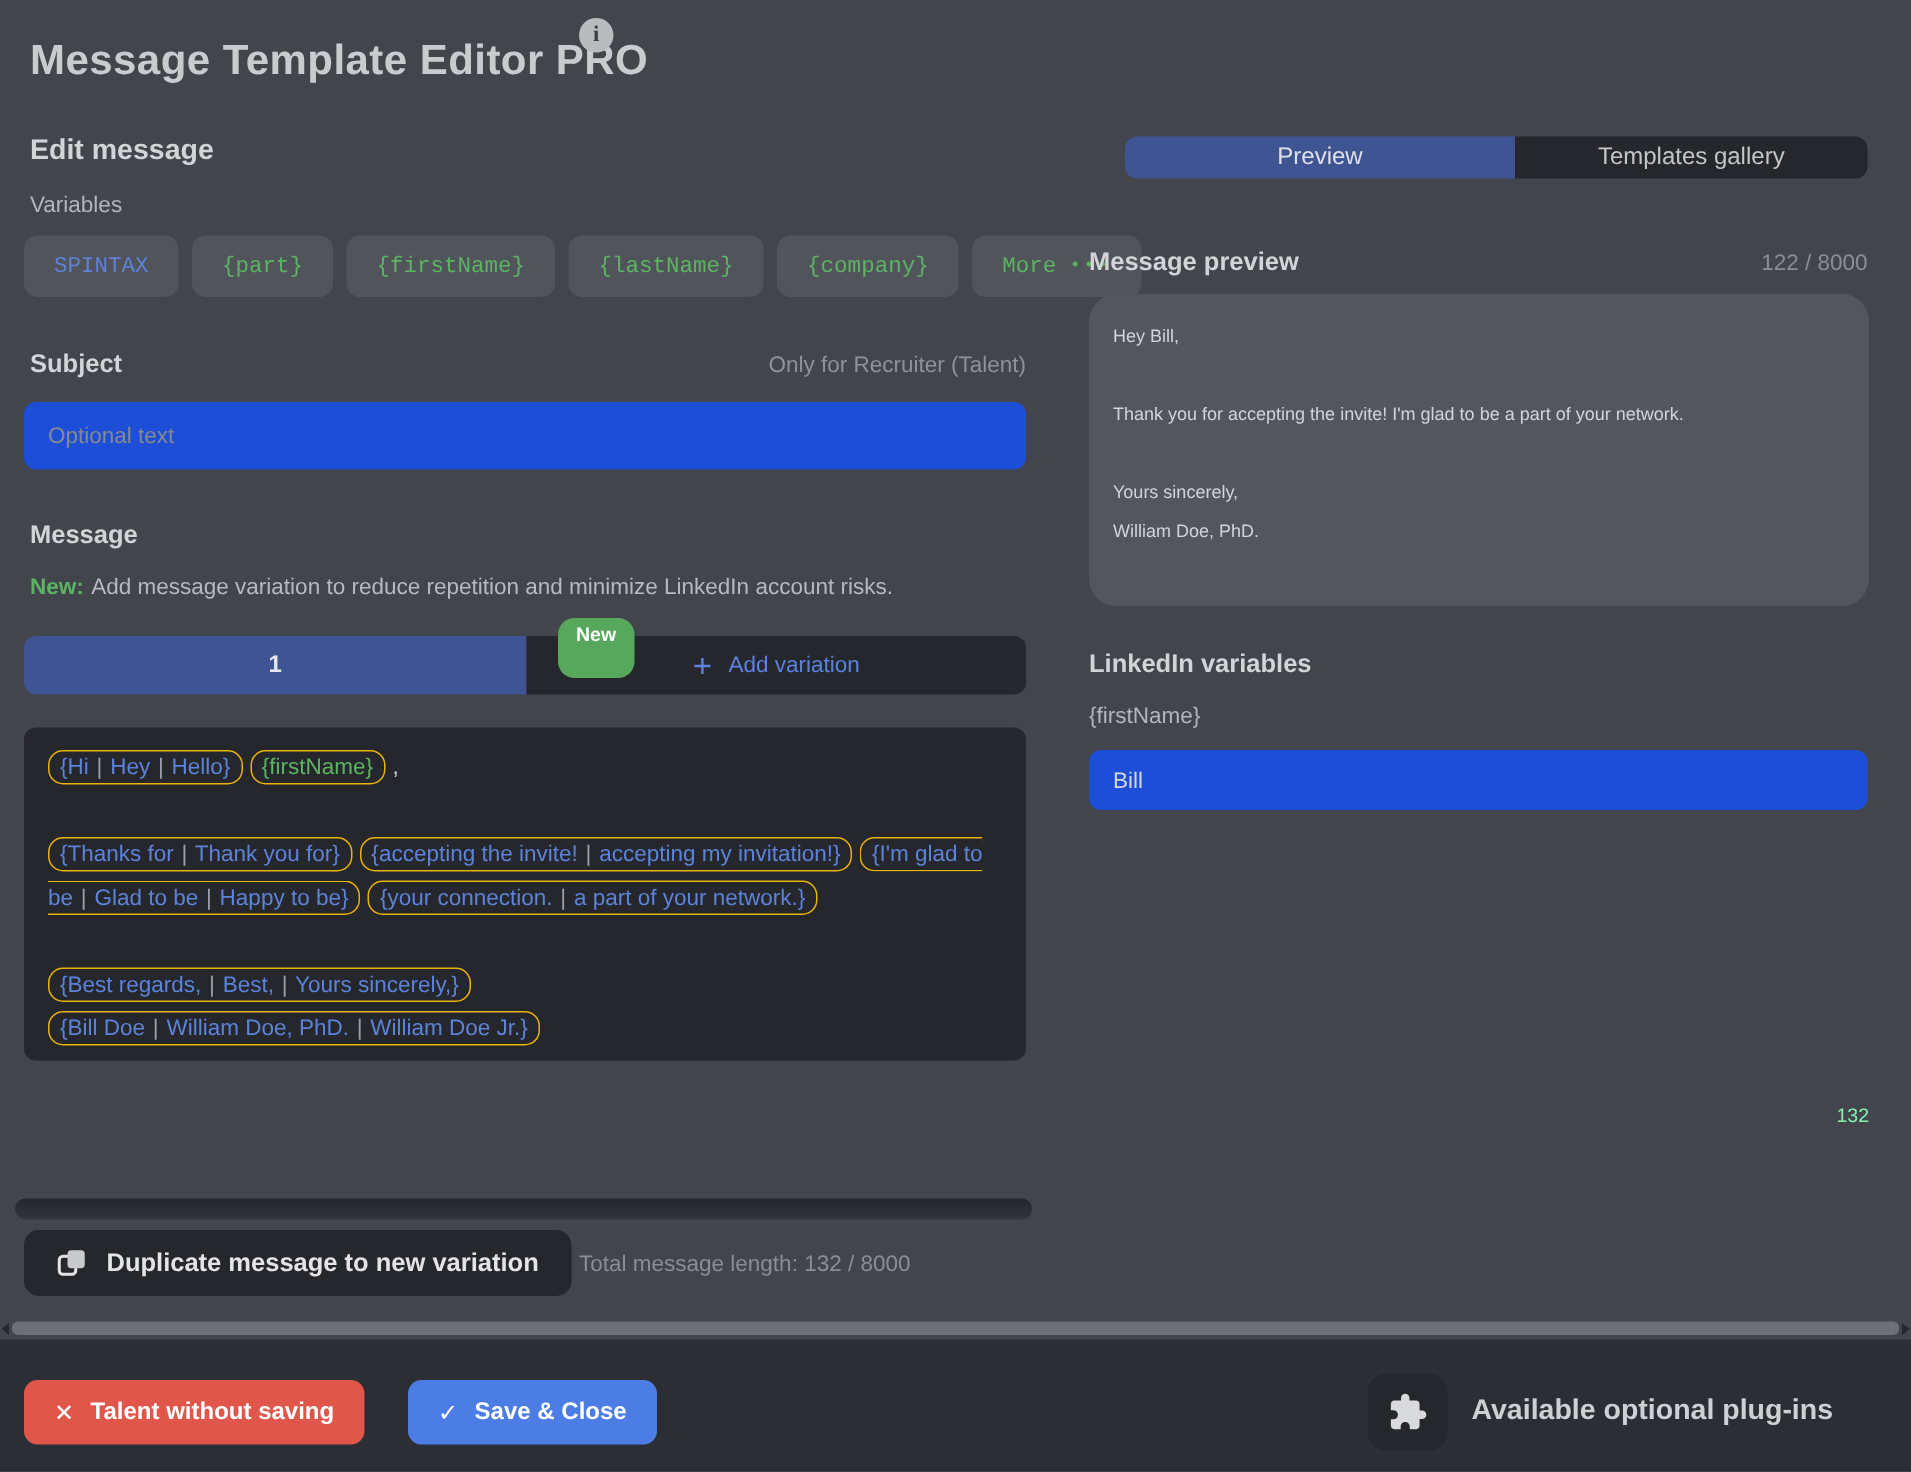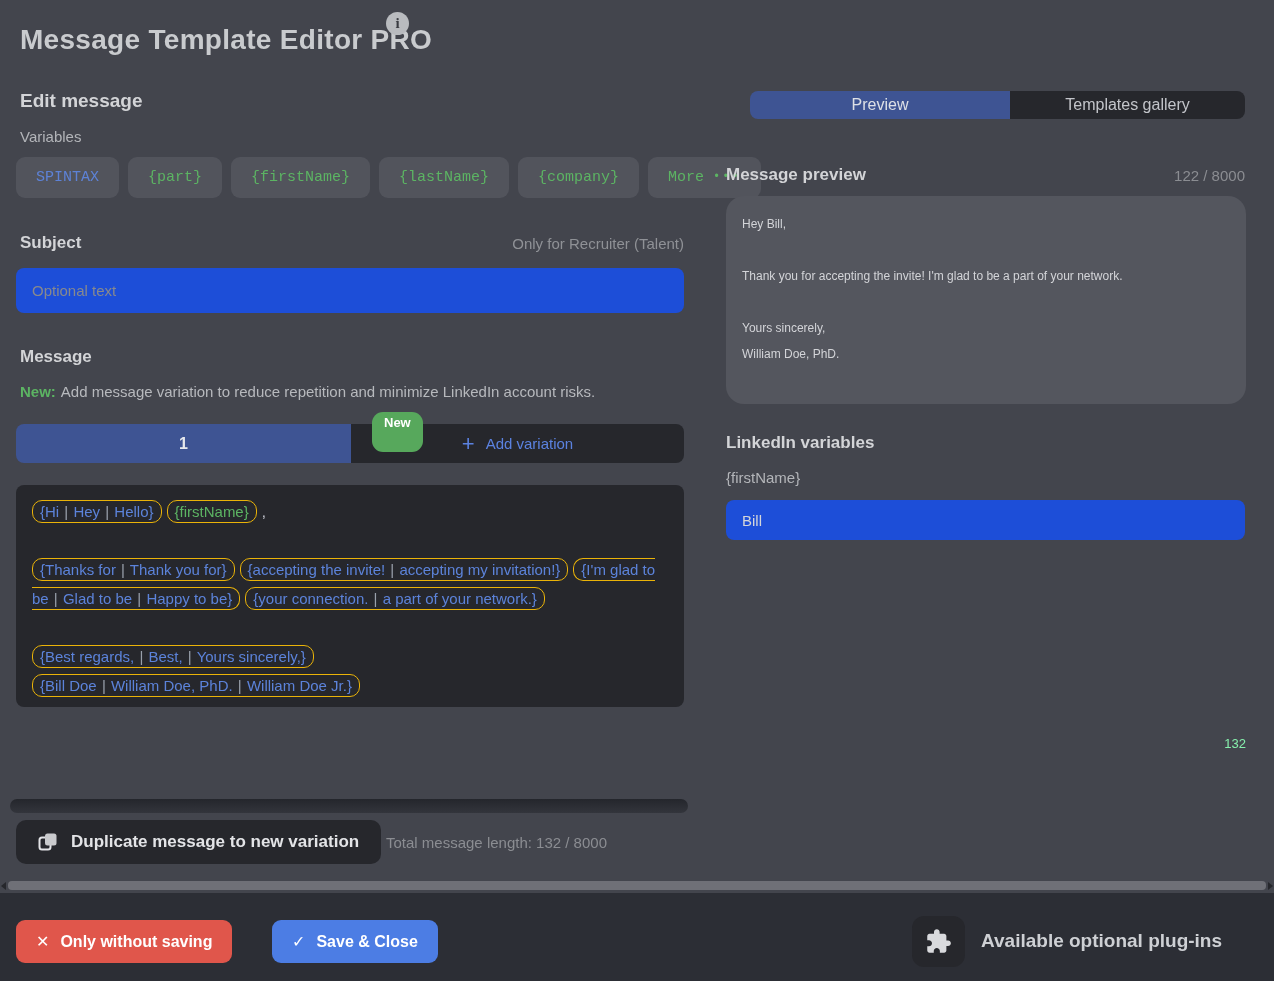--- a/index.html
+++ b/index.html
@@ -214,21 +214,21 @@
 
   <div class="abs hscrollbar">
     <div class="hscroll-arrow left"></div>
     <div class="hscroll-thumb"></div>
     <div class="hscroll-arrow right"></div>
   </div>
 
   <div class="abs footer">
     <button class="footer-btn btn-close">
       <span class="btn-icon">✕</span>
-      <span>Only without saving</span>
+      <span>Talent without saving</span>
     </button>
     <button class="footer-btn btn-save">
       <span class="btn-icon">✓</span>
       <span>Save &amp; Close</span>
     </button>
     <div class="plugin-tile">
       <svg width="27" height="27" viewBox="0 0 24 24">
         <path fill="#d9dadd" d="M20.5 11H19V7c0-1.1-.9-2-2-2h-4V3.5C13 2.1 11.9 1 10.5 1S8 2.1 8 3.5V5H4c-1.1 0-2 .9-2 2v3.8h1.5c1.5 0 2.7 1.2 2.7 2.7S5 16.2 3.5 16.2H2V20c0 1.1.9 2 2 2h3.8v-1.5c0-1.5 1.2-2.7 2.7-2.7s2.7 1.2 2.7 2.7V22H17c1.1 0 2-.9 2-2v-4h1.5c1.4 0 2.5-1.1 2.5-2.5S21.9 11 20.5 11z"></path>
       </svg>
     </div>

